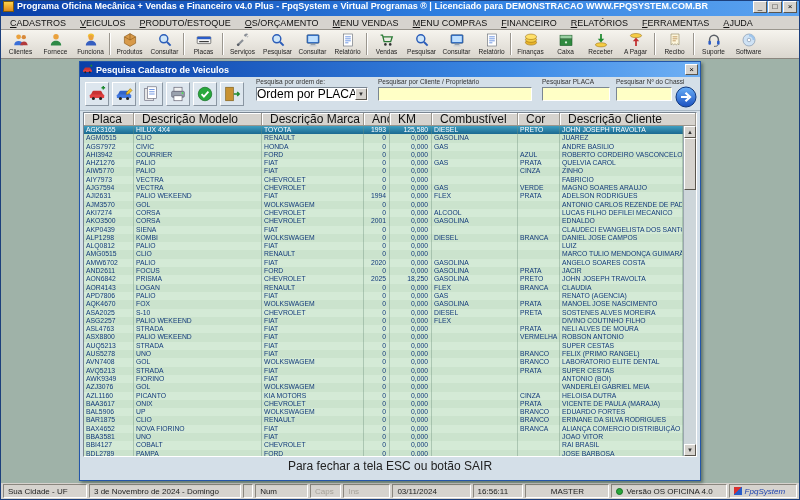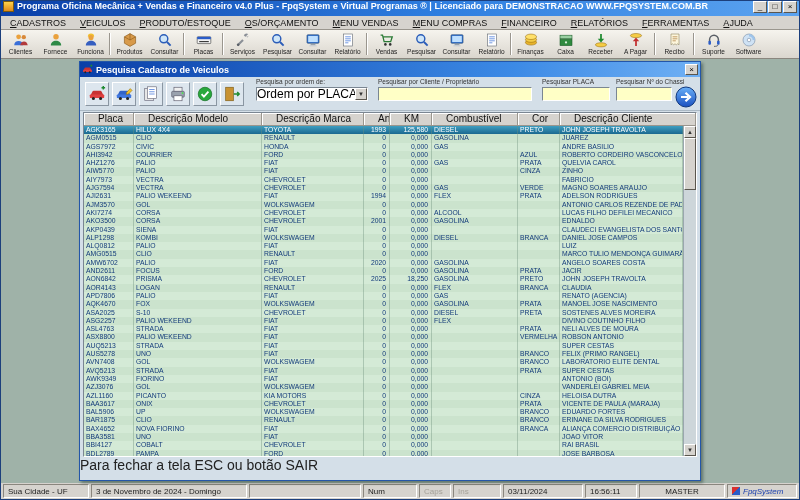--- a/index.html
+++ b/index.html
@@ -55,33 +55,33 @@
   .f-plate{left:462px;width:68px}
   .f-chassi{left:536px;width:56px}
   .combo{height:14px;border:1px solid;border-color:#7a8692 #fff #fff #7a8692;background:#fff;display:flex;align-items:center}
   .combo-text{flex:1;font-size:12px;padding-left:0;white-space:nowrap;overflow:hidden}
   .combo-btn{width:12px;height:12px;background:#d6d3ce;border:1px solid;border-color:#fff #5a564e #5a564e #fff;font-size:6px;line-height:10px;text-align:center;color:#333}
   .go{position:absolute;right:3px;top:9px;width:22px;height:22px}
   .go svg{width:22px;height:22px;display:block}
 
   .table{position:absolute;left:3px;right:3px;top:50px;height:345px;background:#cfe6d2;border:1px solid;border-color:#7a8692 #fff #fff #7a8692}
   .t-header{display:grid;grid-template-columns:50px 128px 102px 26px 42px 86px 42px 1fr;height:13px;background:#d6d3ce}
-  .hc{font-size:10px;line-height:12px;padding-left:14px;border-right:1px solid #9a968e;border-bottom:1px solid #9a968e;box-shadow:inset 1px 1px 0 #fff;overflow:hidden;white-space:nowrap;color:#111}
+  .hc{font-size:12px;line-height:12px;padding-left:8px;border-right:1px solid #9a968e;border-bottom:1px solid #9a968e;box-shadow:inset 1px 1px 0 #fff;overflow:hidden;white-space:nowrap;color:#111}
   .t-body{position:absolute;top:13px;left:0;right:13px;bottom:0;overflow:hidden}
   .t-row{display:grid;grid-template-columns:50px 128px 102px 26px 42px 86px 42px 1fr;height:8.3px;background:#d4ead6;color:#123a7a}
   .t-row:nth-child(even){background:#cbe3cd}
   .t-row.selected{background:linear-gradient(#3f9ec0,#1b6890);color:#fff}
   .t-cell{font-size:6.8px;line-height:8.3px;padding-left:2px;border-right:1px solid rgba(110,145,125,.4);overflow:hidden;white-space:nowrap}
   .t-cell.num{text-align:right;padding-right:3px;padding-left:0}
   .scrollbar{position:absolute;top:13px;right:0;bottom:0;width:13px;background:#cdd6da;border-left:1px solid #9aa6ae}
   .sb-up,.sb-down{position:absolute;left:0;width:12px;height:12px;background:#d6d3ce;border:1px solid;border-color:#fff #5a564e #5a564e #fff;font-size:6px;line-height:10px;text-align:center;color:#333}
   .sb-up{top:0}.sb-down{bottom:0}
   .sb-thumb{position:absolute;left:0;top:12px;width:12px;height:52px;background:#d6d3ce;border:1px solid;border-color:#fff #5a564e #5a564e #fff}
 
-  .win-footer{position:absolute;left:0;right:0;bottom:7px;font-size:14px;color:#222}
+  .win-footer{position:absolute;left:0;right:0;bottom:7px;text-align:center;font-size:12px;color:#222}
 </style>
 </head>
 <body>
 
 <div class="app">
 
   <div class="titlebar">
     <span class="app-icon"></span>
     <span class="app-title">Programa Oficina Mecânica + Vendas e Financeiro v4.0 Plus - FpqSystem e Virtual Programas ® | Licenciado para DEMONSTRACAO WWW.FPQSYSTEM.COM.BR</span>
     <span class="win-btn">_</span>
@@ -859,19 +859,23 @@
   <div class="statusbar">
     <div class="sb-panel" style="width:86px">Sua Cidade - UF</div>
     <div class="sb-panel" style="width:156px">3 de Novembro de 2024 - Domingo</div>
     <div class="sb-panel sb-fill"></div>
     <div class="sb-panel" style="width:54px">Num</div>
     <div class="sb-panel sb-kb-off" style="width:32px">Caps</div>
     <div class="sb-panel sb-kb-off" style="width:48px">Ins</div>
     <div class="sb-panel" style="width:80px">03/11/2024</div>
     <div class="sb-panel" style="width:52px">16:56:11</div>
     <div class="sb-panel sb-center" style="width:86px">MASTER</div>
+    <div class="sb-panel" style="width:118px">
+      <span class="sb-green-dot"></span>
+      <span>Versão OS OFICINA 4.0</span>
+    </div>
     <div class="sb-panel" style="width:70px;margin-right:0">
       <span class="sb-logo"></span>
       <span class="sb-brand">FpqSystem</span>
     </div>
   </div>
 
 </div>
 
 </body></html>

